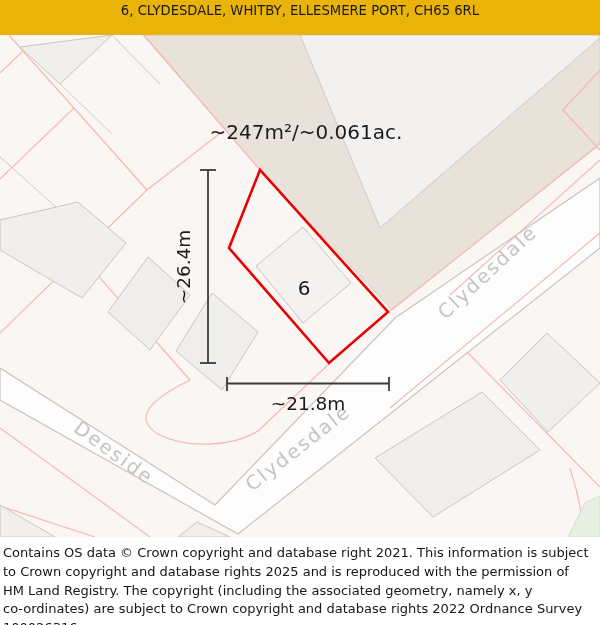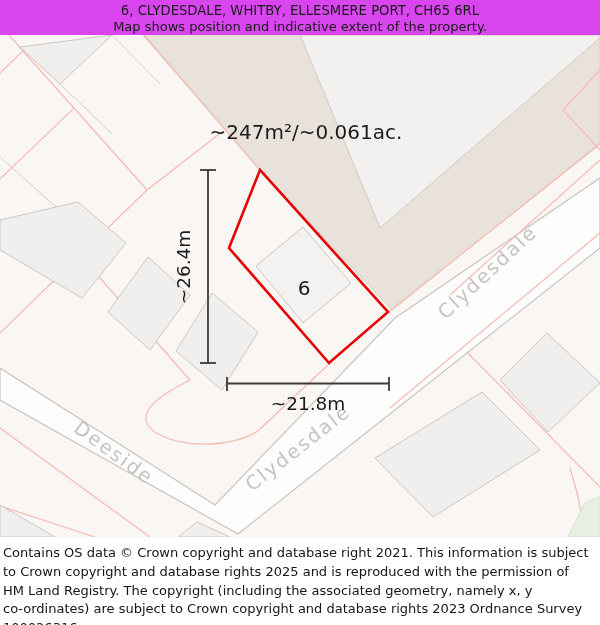--- a/index.html
+++ b/index.html
@@ -1,32 +1,31 @@
 <!DOCTYPE html>
 <html><head>
 <meta charset="utf-8">
 <style>
   html,body{margin:0;padding:0;background:#ffffff;}
   body{width:600px;height:625px;overflow:hidden;font-family:"DejaVu Sans",sans-serif;}
-  .header{height:35px;text-align:center;background:#d946ef;padding-top:3px;box-sizing:border-box;}
+  .header{height:35px;text-align:center;background:#eab308;padding-top:3px;box-sizing:border-box;}
   .header .title{font-size:13.2px;color:#1a1a1a;line-height:16px;}
   .header .subtitle{font-size:13px;color:#1a1a1a;line-height:15px;}
   .map-wrap{width:600px;height:502px;position:relative;}
   svg{display:block;}
   .street-label{fill:#c6c4c2;font-size:19.5px;letter-spacing:2px;font-family:"DejaVu Sans",sans-serif;}
   .anno{fill:#1b1b1b;font-family:"DejaVu Sans",sans-serif;}
   .footer{background:#ffffff;padding:7px 4px 0 3px;box-sizing:border-box;height:88px;}
   .footer div{font-size:13px;line-height:18.8px;color:#161616;white-space:nowrap;}
 </style>
 </head>
 <body>
 
 <div class="header">
   <div class="title">6, CLYDESDALE, WHITBY, ELLESMERE PORT, CH65 6RL</div>
-  <div class="subtitle">Map shows position and indicative extent of the property.</div>
 </div>
 
 <div class="map-wrap">
 <svg width="600" height="502" viewBox="0 35 600 502">
 
   <rect x="0" y="35" width="600" height="502" fill="#faf6f4"></rect>
 
   <polygon points="300,35 600,35 600,38 380,228" fill="#f2f1ef" stroke="#cbc8c5" stroke-width="1"></polygon>
 
   <polygon points="143,35 300,35 380,228 600,38 600,143 392,310 260,170" fill="#e9e2da" stroke="#d6cfc6" stroke-width="1"></polygon>
@@ -90,15 +89,15 @@
   <text class="anno" transform="translate(190,267) rotate(-90)" font-size="18.5" text-anchor="middle">~26.4m</text>
   <text class="anno" x="308" y="410" font-size="18.5" text-anchor="middle">~21.8m</text>
   <text class="anno" x="304" y="295" font-size="20" fill="#333333" text-anchor="middle">6</text>
 </svg>
 </div>
 
 <div class="footer">
   <div>Contains OS data © Crown copyright and database right 2021. This information is subject</div>
   <div>to Crown copyright and database rights 2025 and is reproduced with the permission of</div>
   <div>HM Land Registry. The copyright (including the associated geometry, namely x, y</div>
-  <div>co-ordinates) are subject to Crown copyright and database rights 2023 Ordnance Survey</div>
+  <div>co-ordinates) are subject to Crown copyright and database rights 2022 Ordnance Survey</div>
   <div>100026316.</div>
 </div>
 
 </body></html>

